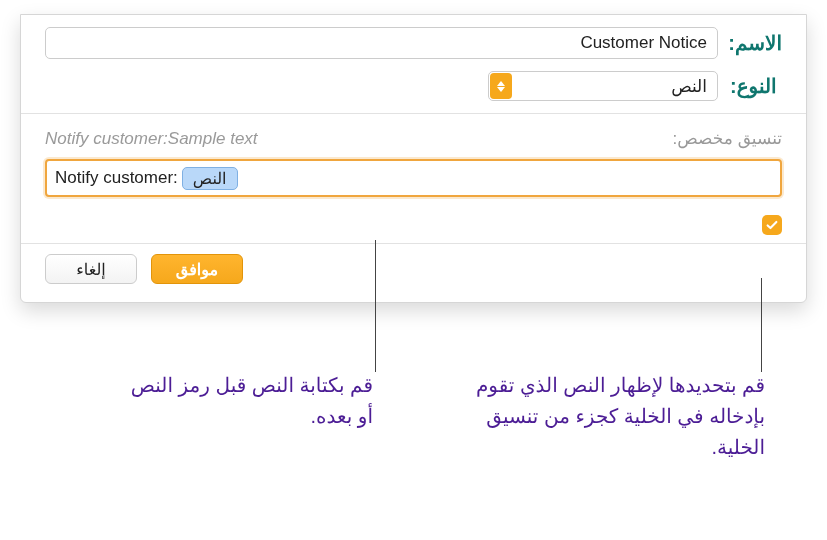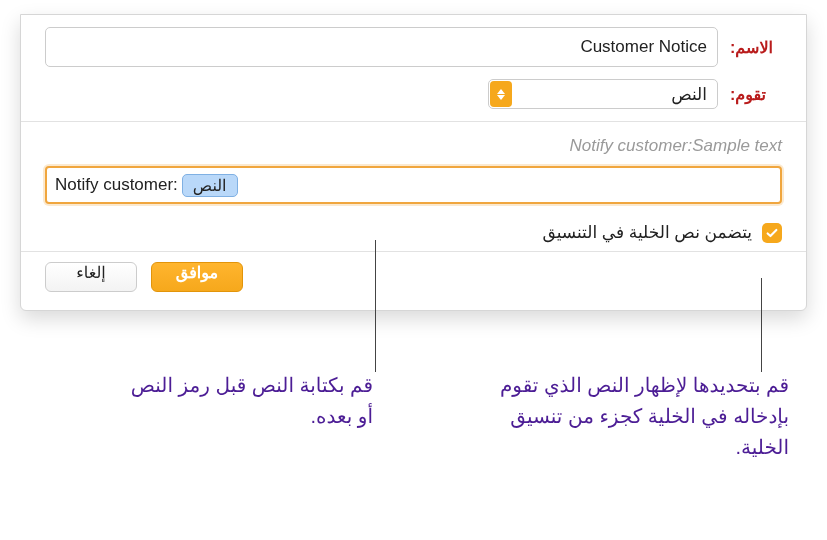--- a/index.html
+++ b/index.html
@@ -21,30 +21,30 @@
   box-shadow: 0 8px 20px rgba(0,0,0,0.15);
   padding: 0 0 12px 0;
 }
 .row {
   display: flex;
   align-items: center;
   padding: 12px 24px;
   gap: 12px;
 }
 .row-label {
-  color: #b91c1c;
-  font-size: 16px;
+  color: #0f766e;
+  font-size: 20px;
   font-weight: 600;
   width: 52px;
   text-align: left;
   flex-shrink: 0;
 }
 .text-input {
   flex: 1;
-  height: 40px;
+  height: 32px;
   border: 1px solid #ccc;
   border-radius: 5px;
   padding: 0 10px;
   font-size: 17px;
   direction: ltr;
   text-align: right;
   background: #fff;
   color: #222;
 }
 .select-wrap {
@@ -170,21 +170,21 @@
   direction: rtl;
 }
 .btn {
   height: 30px;
   min-width: 92px;
   border-radius: 6px;
   border: 1px solid #ccc;
   background: linear-gradient(#fff,#f3f3f3);
   font-size: 16px;
   display: flex;
-  align-items: flex-start;
+  align-items: center;
   justify-content: center;
   cursor: pointer;
   color: #222;
 }
 .btn-primary {
   background: linear-gradient(#ffb52e,#f6a81c);
   border-color: #e2940a;
   color: #fff;
   font-weight: 700;
 }
@@ -192,21 +192,21 @@
 .callout {
   position: absolute;
   color: #4c1d95;
   font-size: 20px;
   line-height: 1.55;
   text-align: right;
   direction: rtl;
 }
 .callout-right {
   top: 370px;
-  right: 38px;
+  right: 62px;
   width: 330px;
 }
 .callout-left {
   top: 370px;
   right: 454px;
   width: 260px;
 }
 .leader {
   position: absolute;
   width: 1px;
@@ -219,50 +219,50 @@
 <body>
 
 <div class="dialog">
 
   <div class="row">
     <span class="row-label">الاسم:</span>
     <input class="text-input" type="text" value="Customer Notice" style="">
   </div>
 
   <div class="row" style="padding-top:0">
-    <span class="row-label">تقوم:</span>
+    <span class="row-label">النوع:</span>
     <div class="select-wrap">
       <div class="select">
         <span>النص</span>
       </div>
       <div class="select-arrows"></div>
     </div>
   </div>
 
   <div class="divider"></div>
 
   <div class="custom-section">
     <div class="custom-header">
+      <span class="custom-label">تنسيق مخصص:</span>
       <span class="preview-text">Notify customer:Sample text</span>
     </div>
     <div class="format-field">
       <span class="format-prefix">Notify customer:</span>
       <span class="token">
         <span>النص</span>
       </span>
     </div>
   </div>
 
   <div class="check-row">
     <div class="checkbox">
       <svg viewBox="0 0 16 16">
         <path d="M3 8.5 L6.2 11.5 L13 4.5" stroke="#fff" stroke-width="2.4" fill="none" stroke-linecap="round" stroke-linejoin="round"></path>
       </svg>
     </div>
-    <span class="check-label">يتضمن نص الخلية في التنسيق</span>
   </div>
 
   <div class="divider"></div>
 
   <div class="button-row">
     <div class="btn btn-primary">
       <span>موافق</span>
     </div>
     <div class="btn">
       <span>إلغاء</span>

